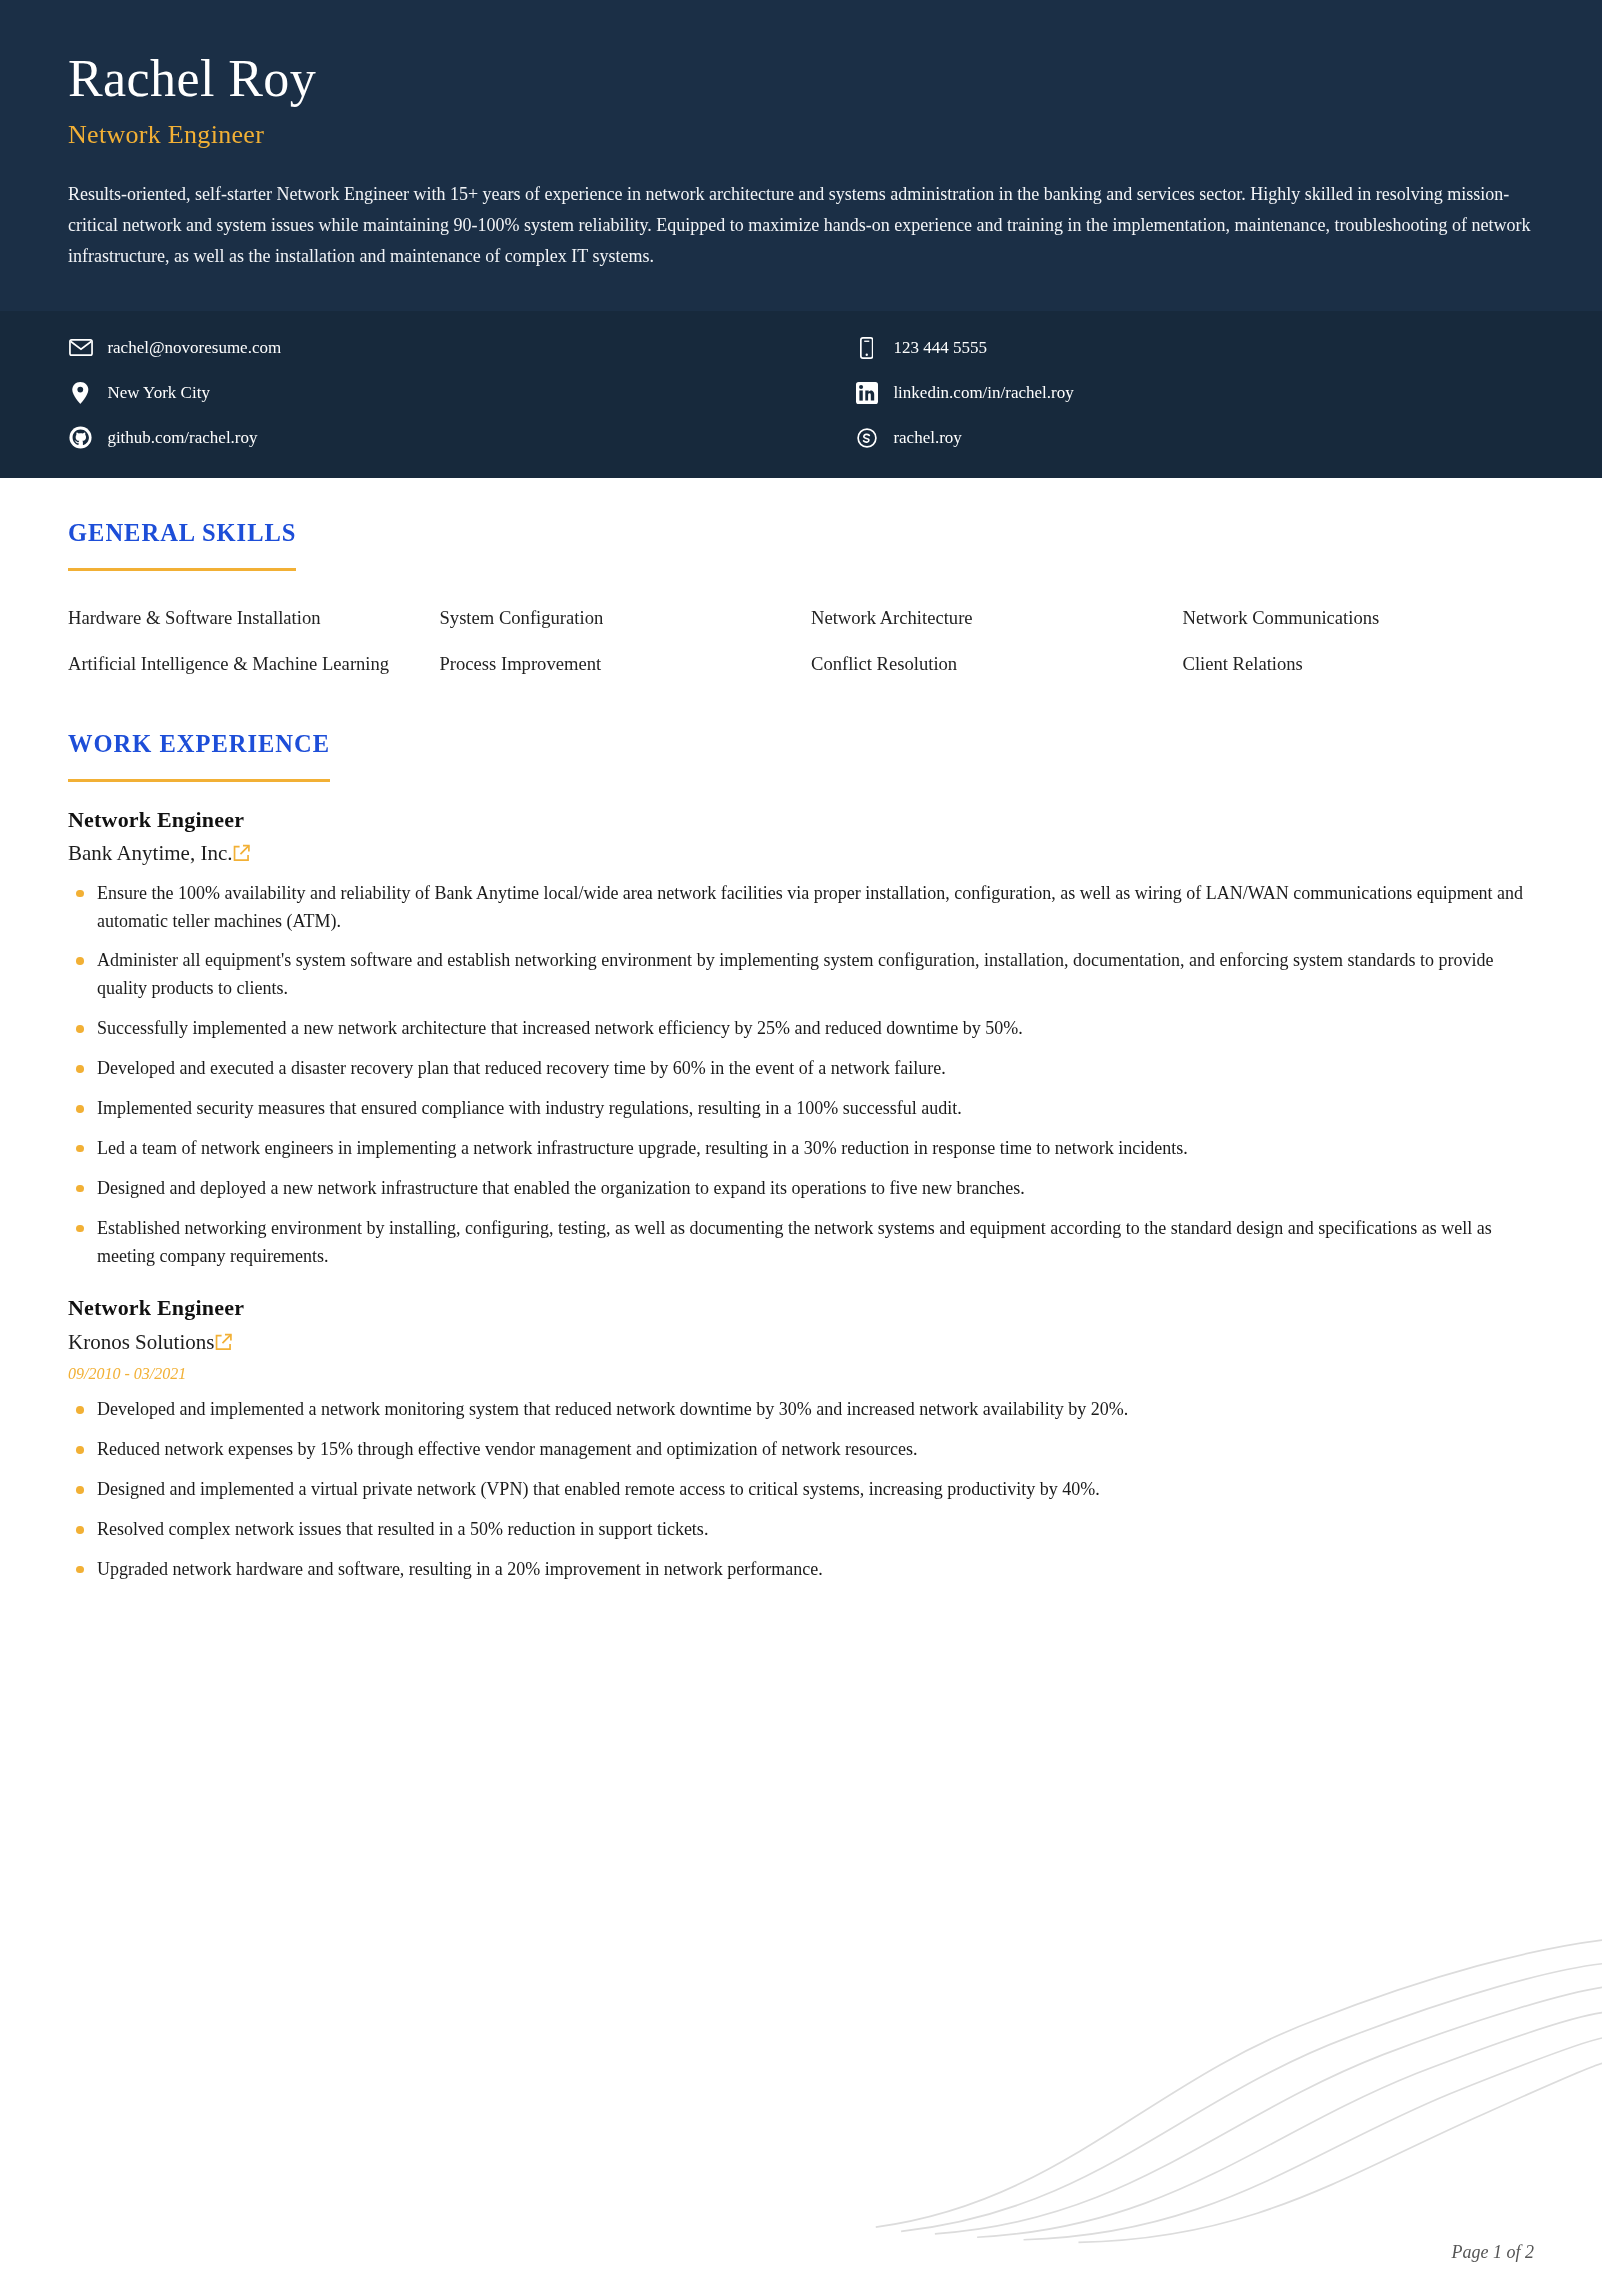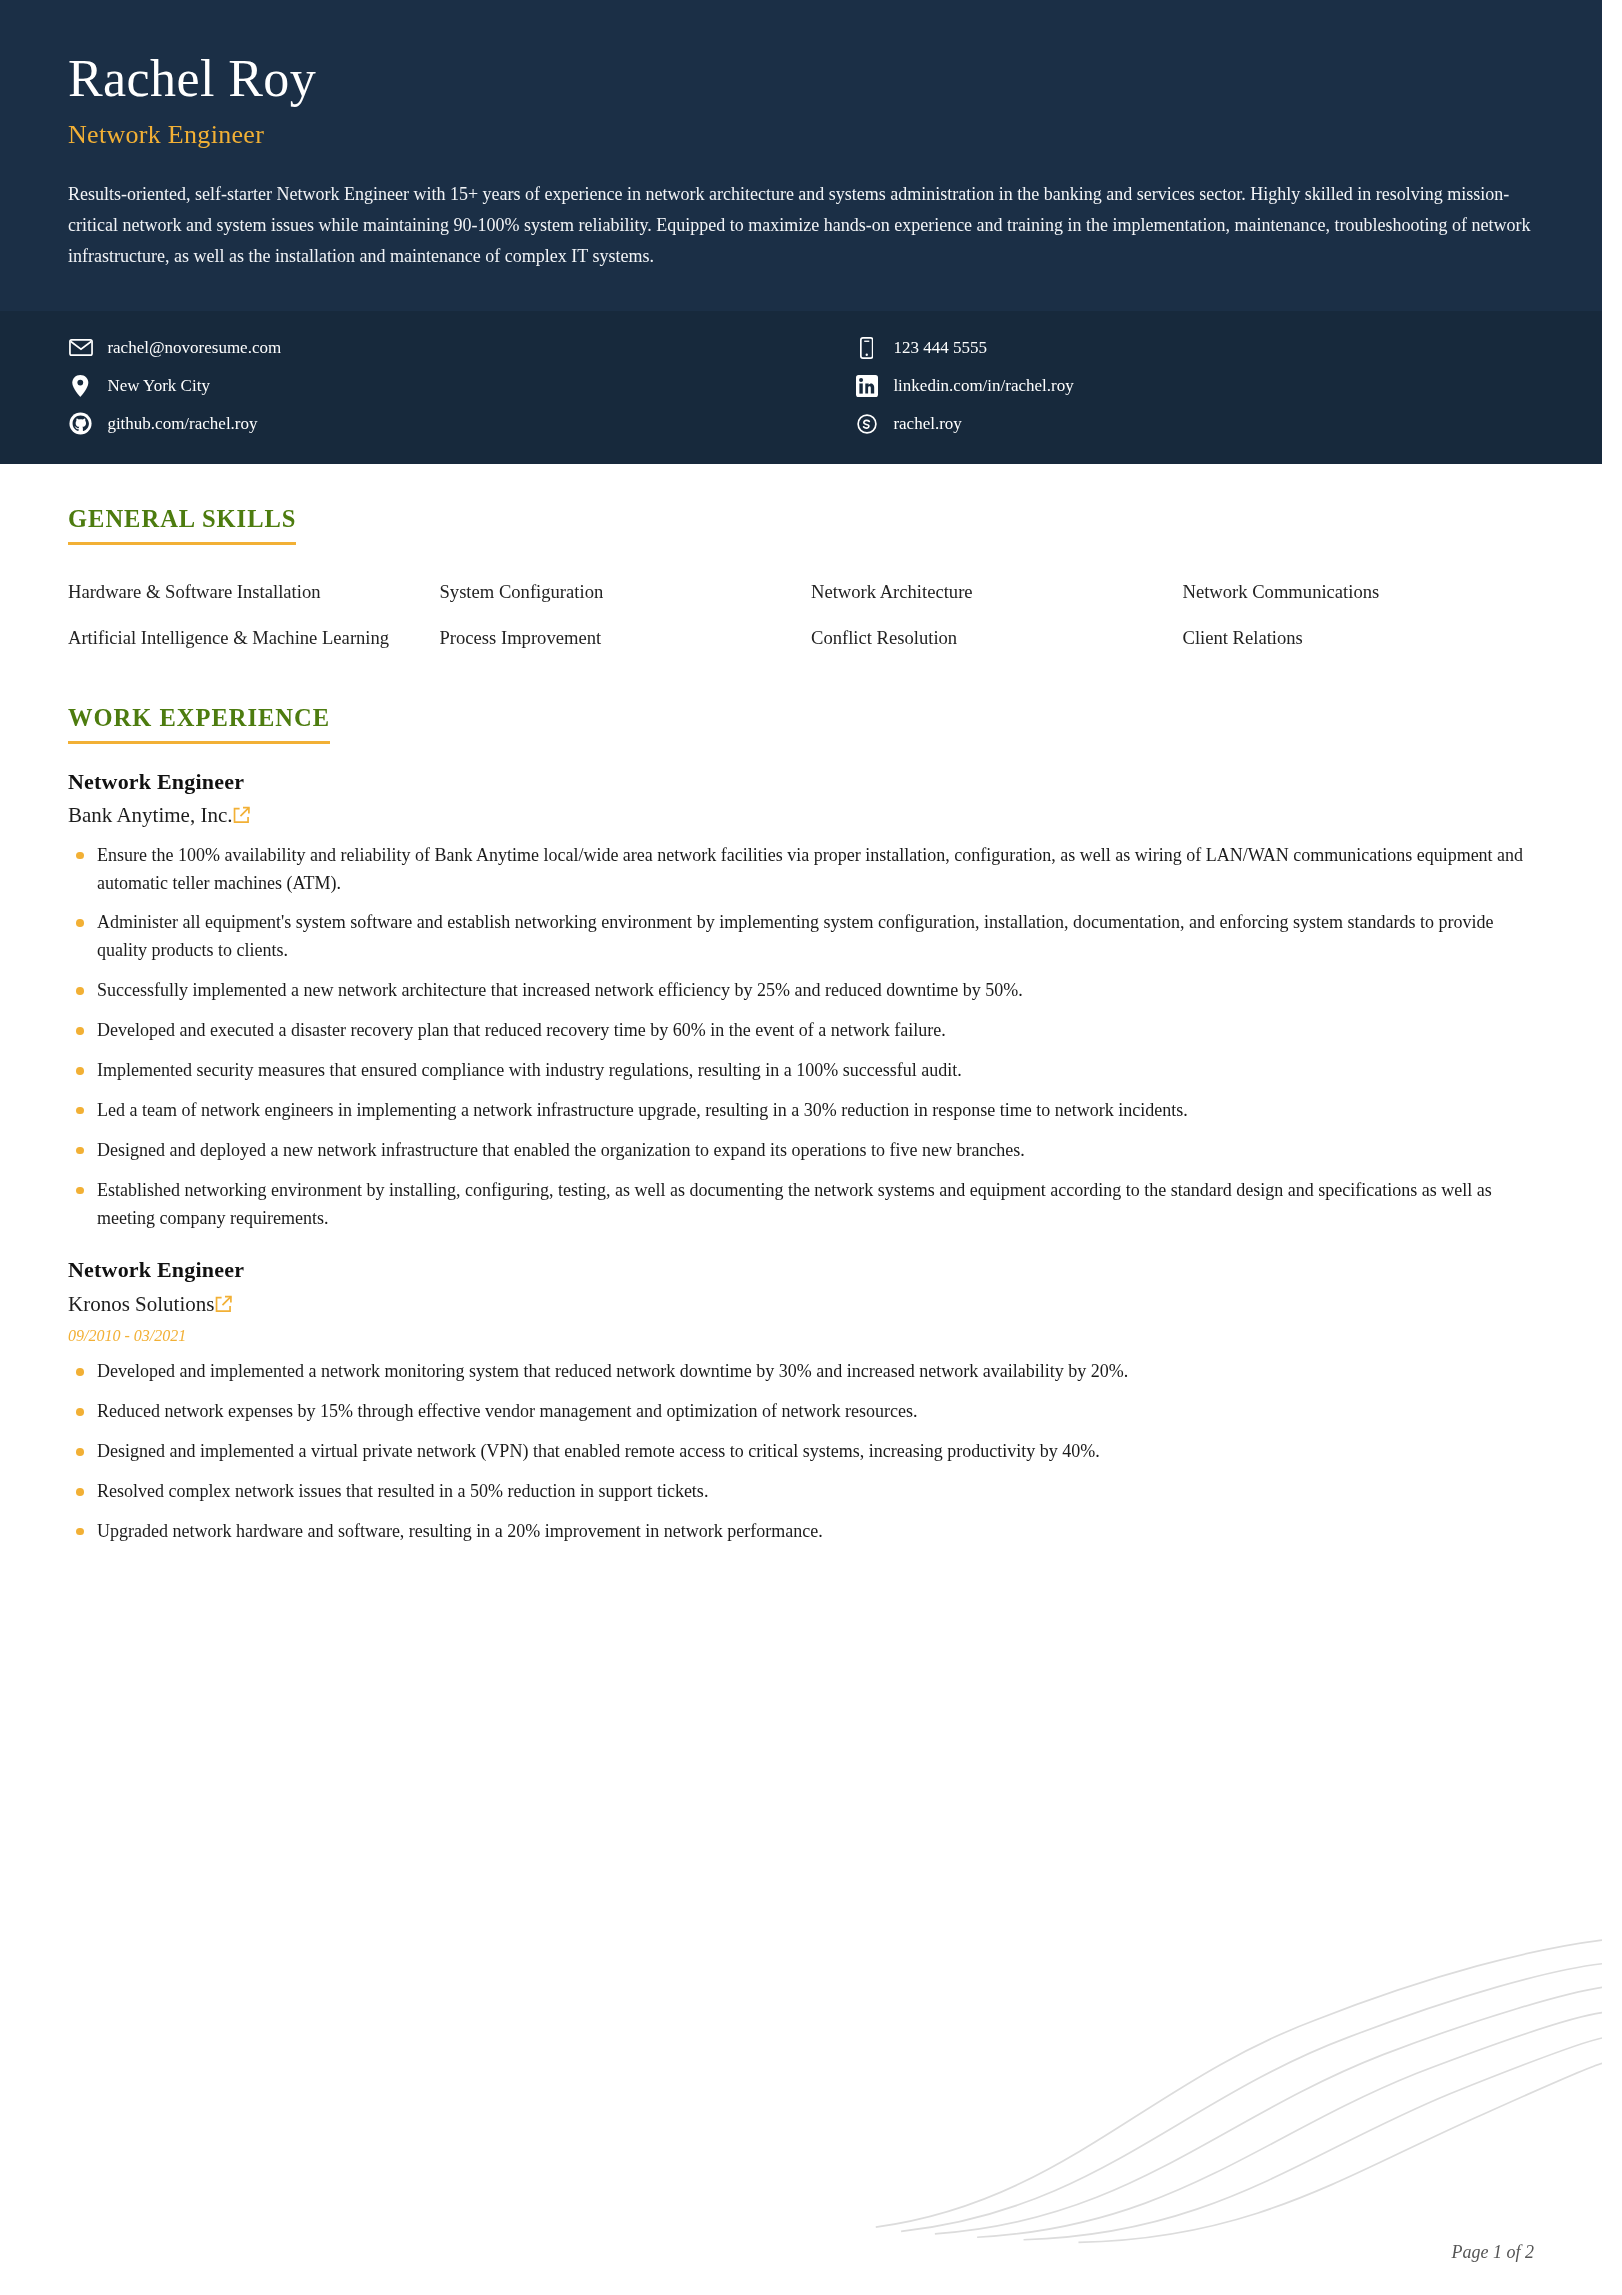--- a/index.html
+++ b/index.html
@@ -46,21 +46,21 @@
   }
 
   
   .contact-bar {
     background: #17293c;
     padding: 22px 68px 25px 68px;
   }
   .contact-grid {
     display: grid;
     grid-template-columns: 786px 1fr;
-    row-gap: 8px;
+    row-gap: 15px;
   }
   .contact-item {
     display: flex;
     align-items: center;
     gap: 14.4px;
     color: #ffffff;
     font-size: 17px;
     min-height: 30px;
   }
   .contact-item .ico {
@@ -76,26 +76,26 @@
 
   
   .body-wrap {
     padding: 41px 68px 0 68px;
     position: relative;
     z-index: 2;
   }
   .section { margin-bottom: 12px; }
   .section-title {
     display: inline-block;
-    color: #4d7c0f;
+    color: #1d4ed8;
     font-size: 24.5px;
     font-weight: bold;
     letter-spacing: 1px;
     text-transform: uppercase;
-    padding-bottom: 9px;
+    padding-bottom: 21px;
     border-bottom: 3.4px solid #f2b035;
     font-family: "Liberation Serif", serif;
   }
 
   
   .skills-grid {
     margin-top: 34px;
     display: grid;
     grid-template-columns: repeat(4, 1fr);
     column-gap: 24px;

